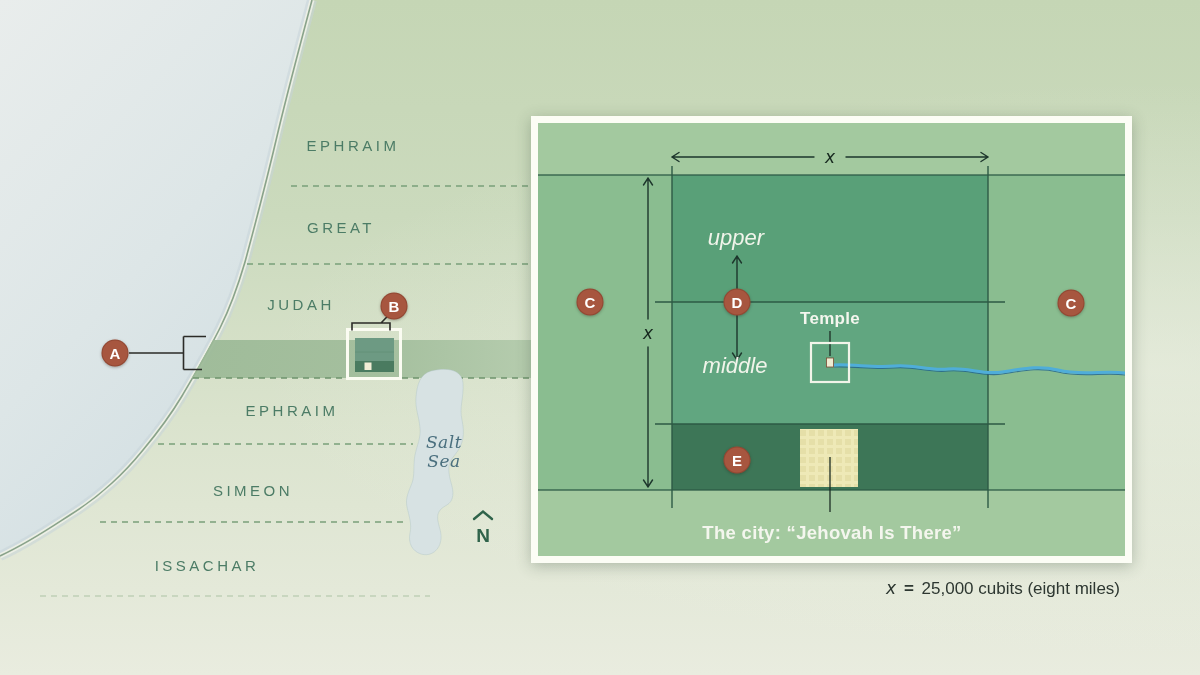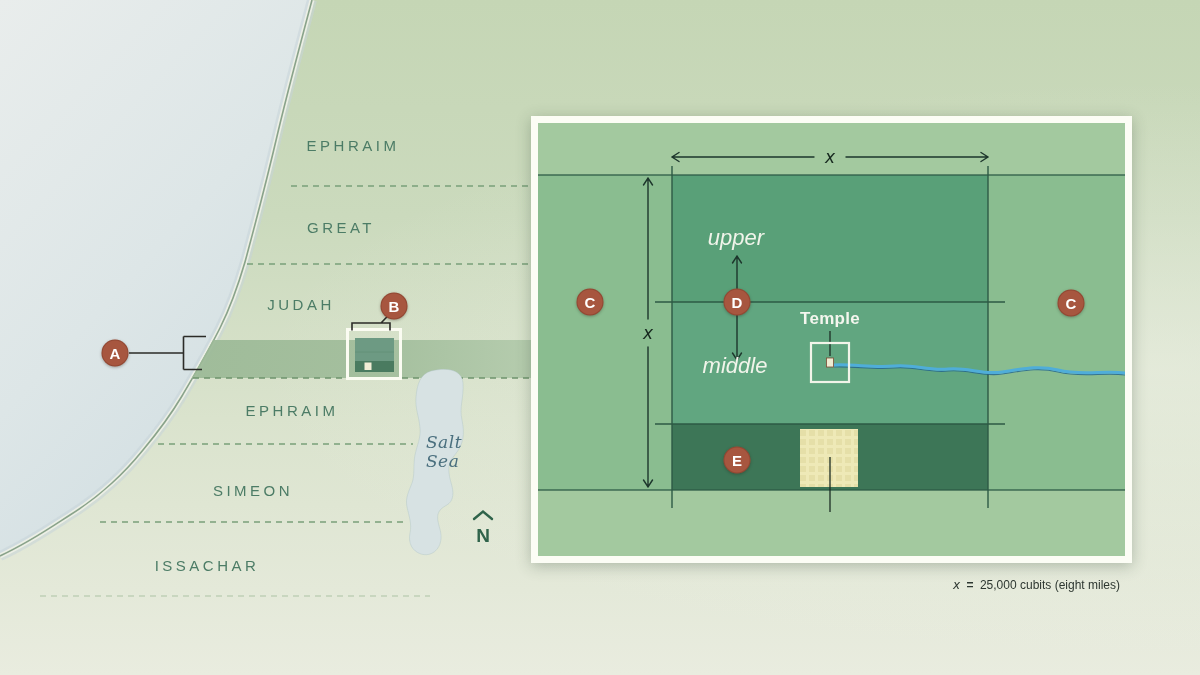--- a/index.html
+++ b/index.html
@@ -12,42 +12,42 @@
     content:"";position:absolute;inset:0;pointer-events:none;
     background:radial-gradient(ellipse at 96% 55%, rgba(238,241,231,.55), rgba(238,241,231,0) 55%);
   }
   svg{display:block;}
   .map-svg{position:absolute;left:0;top:0;z-index:1;}
   .lbl{position:absolute;transform:translate(-50%,-50%);white-space:nowrap;z-index:3;}
   .t-label{font-size:15px;letter-spacing:3.5px;color:#4c7c66;}
   .sea-label{font-family:"DejaVu Serif",serif;font-style:italic;font-size:22px;
     letter-spacing:3px;color:#3e6a7e;line-height:27px;text-align:center;}
   .saltsea-label{font-family:"DejaVu Serif",serif;font-style:italic;font-size:17px;
-    letter-spacing:.5px;color:#4a6f7e;line-height:19px;}
+    letter-spacing:.5px;color:#4a6f7e;line-height:19px;text-align:center;}
   .north-label{font-size:19px;font-weight:bold;color:#2f634a;}
   .badge{
     position:absolute;width:27px;height:27px;border-radius:50%;z-index:4;
     background:#a7563f;color:#fff;font-weight:bold;font-size:15px;
     display:flex;align-items:center;justify-content:center;
     transform:translate(-50%,-50%);
     box-shadow:0 1px 3px rgba(40,30,20,.35), inset 0 0 0 1px rgba(110,45,28,.35);
   }
   .inset{
     position:absolute;left:531px;top:116px;width:587px;height:433px;z-index:2;
     border:7px solid #fcfdf5;background:#a3c99f;
     box-shadow:0 3px 14px rgba(45,70,50,.30);
   }
   .inset .lbl{z-index:3;}
   .in-italic{font-style:italic;font-size:22px;color:#f1f4ea;}
   .in-bold{font-weight:bold;font-size:17px;color:#f4f6ee;letter-spacing:.3px;}
   .in-city{font-weight:bold;font-size:18.5px;color:#f4f6ee;letter-spacing:.3px;}
   .dim-x{font-style:italic;font-size:17px;color:#17291f;font-family:"DejaVu Sans",sans-serif;}
   .caption{
     position:absolute;top:578px;right:80px;z-index:3;
-    font-size:12px;color:#2d3731;white-space:nowrap;
+    font-size:17px;color:#2d3731;white-space:nowrap;
   }
   .caption .cap-x{font-style:italic;font-family:"DejaVu Sans",sans-serif;}
   .caption .cap-eq{font-weight:bold;padding:0 3px;}
 </style>
 </head>
 <body>
 
 <div class="stage">
 
   <svg class="map-svg" width="1200" height="675" viewBox="0 0 1200 675">
@@ -172,20 +172,21 @@
 
       <rect x="262" y="306" width="58" height="58" fill="url(#citygrid)"></rect>
       <path d="M292,334 V389" stroke="#1c2d25" stroke-width="1.3"></path>
     </svg>
 
     <div class="lbl dim-x" style="left:292px;top:34px;">x</div>
     <div class="lbl dim-x" style="left:110px;top:210px;">x</div>
     <div class="lbl in-italic" style="left:198px;top:115px;">upper</div>
     <div class="lbl in-italic" style="left:197px;top:243px;text-align:right;">middle</div>
     <div class="lbl in-bold" style="left:292px;top:196px;">Temple</div>
+    <div class="lbl in-city" style="left:294px;top:410px;">The city: “Jehovah Is There”</div>
 
     <div class="badge" style="left:52px;top:179px;">C</div>
     <div class="badge" style="left:533px;top:180px;">C</div>
     <div class="badge" style="left:199px;top:179px;">D</div>
     <div class="badge" style="left:199px;top:337px;">E</div>
   </div>
 
   <div class="caption">
     <span class="cap-x">x</span>
     <span class="cap-eq">=</span>

